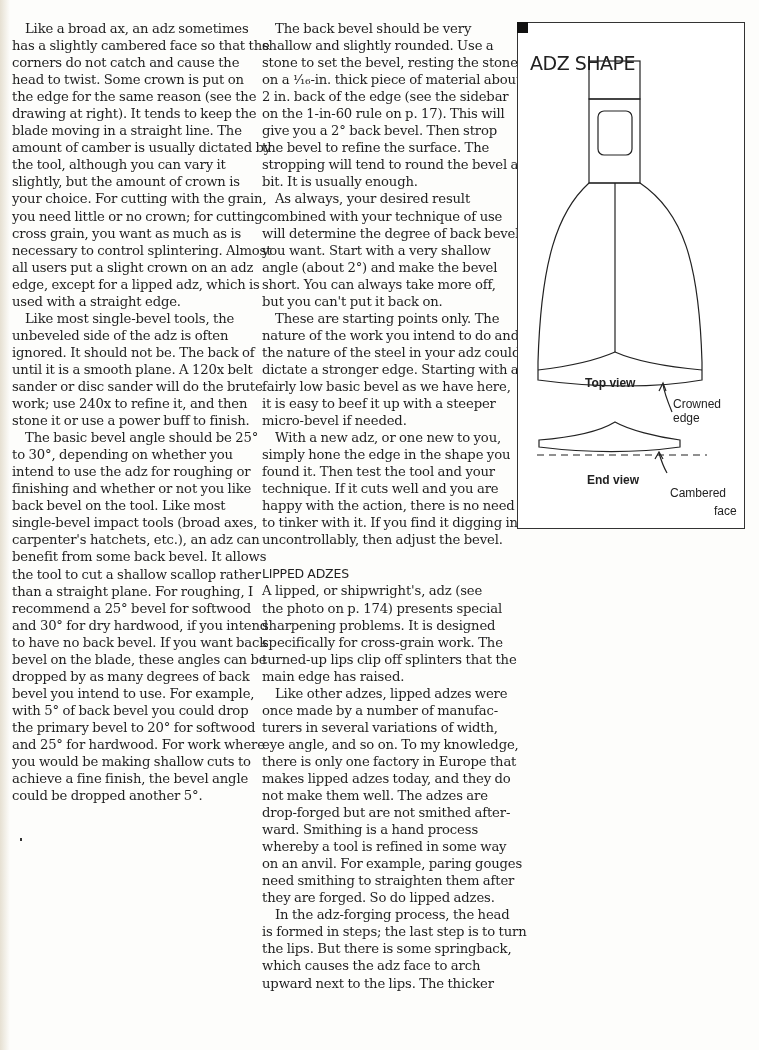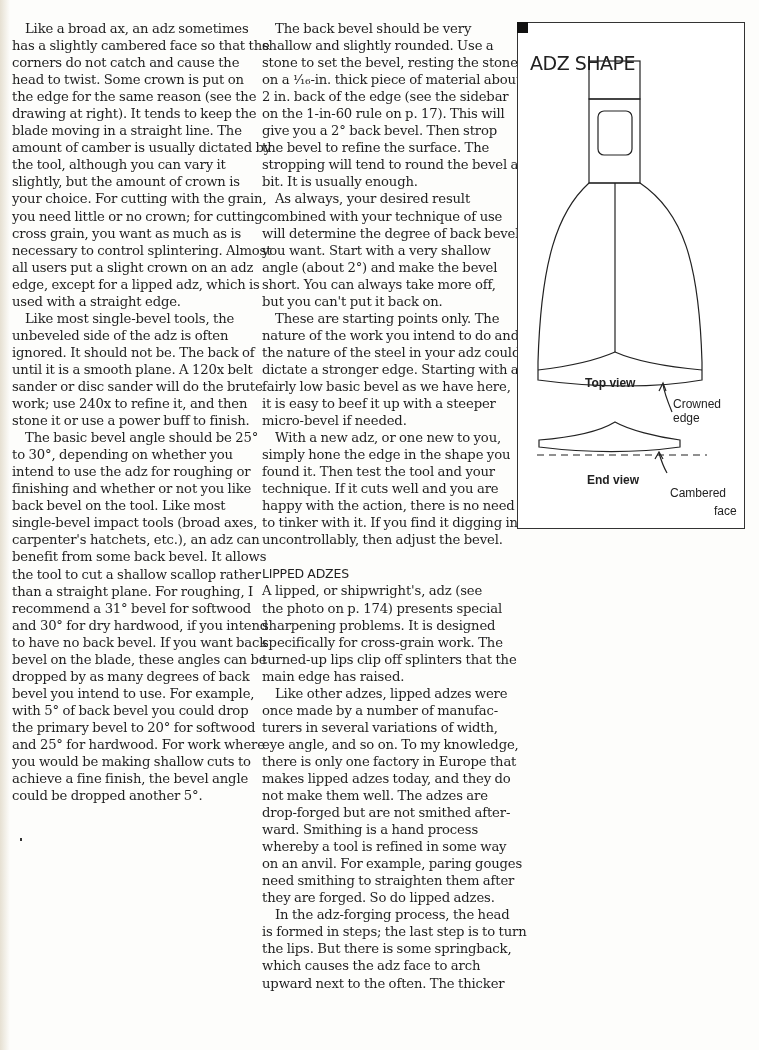--- a/index.html
+++ b/index.html
@@ -93,21 +93,21 @@
       <span class="line" style="text-indent: 13px;">The basic bevel angle should be 25°</span>
       <span class="line">to 30°, depending on whether you</span>
       <span class="line">intend to use the adz for roughing or</span>
       <span class="line">finishing and whether or not you like</span>
       <span class="line">back bevel on the tool. Like most</span>
       <span class="line">single-bevel impact tools (broad axes,</span>
       <span class="line">carpenter's hatchets, etc.), an adz can</span>
       <span class="line">benefit from some back bevel. It allows</span>
       <span class="line">the tool to cut a shallow scallop rather</span>
       <span class="line">than a straight plane. For roughing, I</span>
-      <span class="line">recommend a 31° bevel for softwood</span>
+      <span class="line">recommend a 25° bevel for softwood</span>
       <span class="line">and 30° for dry hardwood, if you intend</span>
       <span class="line">to have no back bevel. If you want back</span>
       <span class="line">bevel on the blade, these angles can be</span>
       <span class="line">dropped by as many degrees of back</span>
       <span class="line">bevel you intend to use. For example,</span>
       <span class="line">with 5° of back bevel you could drop</span>
       <span class="line">the primary bevel to 20° for softwood</span>
       <span class="line">and 25° for hardwood. For work where</span>
       <span class="line">you would be making shallow cuts to</span>
       <span class="line">achieve a fine finish, the bevel angle</span>
@@ -181,21 +181,21 @@
         <span class="line">whereby a tool is refined in some way</span>
         <span class="line">on an anvil. For example, paring gouges</span>
         <span class="line">need smithing to straighten them after</span>
         <span class="line">they are forged. So do lipped adzes.</span>
       </p>
       <p style="text-indent: 0px;">
         <span class="line" style="text-indent: 13px;">In the adz-forging process, the head</span>
         <span class="line">is formed in steps; the last step is to turn</span>
         <span class="line">the lips. But there is some springback,</span>
         <span class="line">which causes the adz face to arch</span>
-        <span class="line">upward next to the often. The thicker</span>
+        <span class="line">upward next to the lips. The thicker</span>
       </p>
     </div>
 </div>
 
 <div class="figure-box"></div>
 <div class="figure-tab"></div>
 <div class="figure-title">ADZ SHAPE</div>
 
 <svg class="drawing" width="228" height="507" viewBox="0 0 228 507">
   <g fill="none" stroke="#222" stroke-width="1.2">

